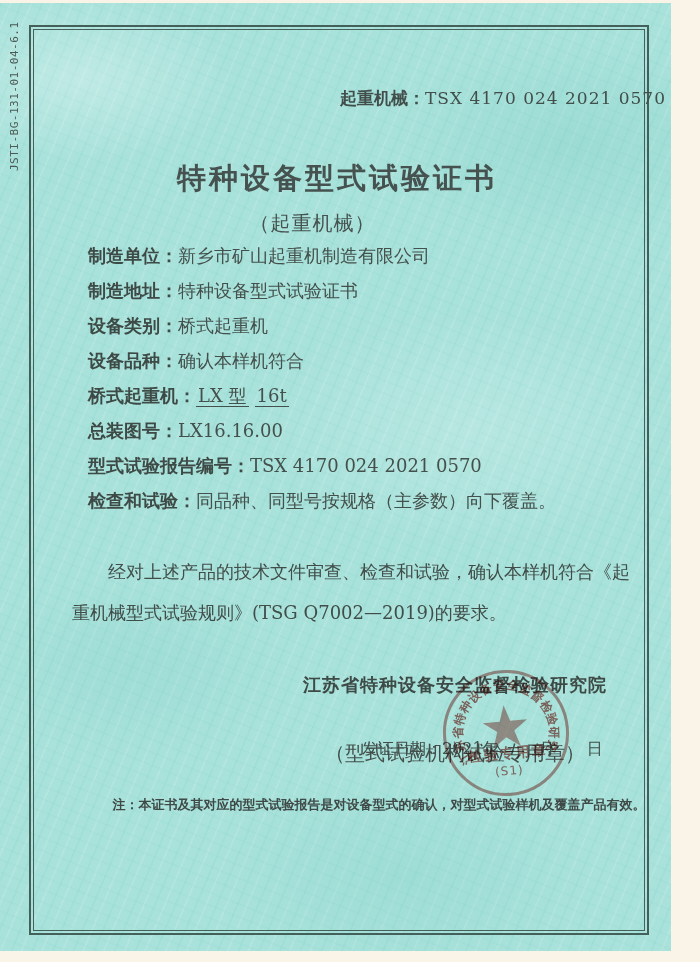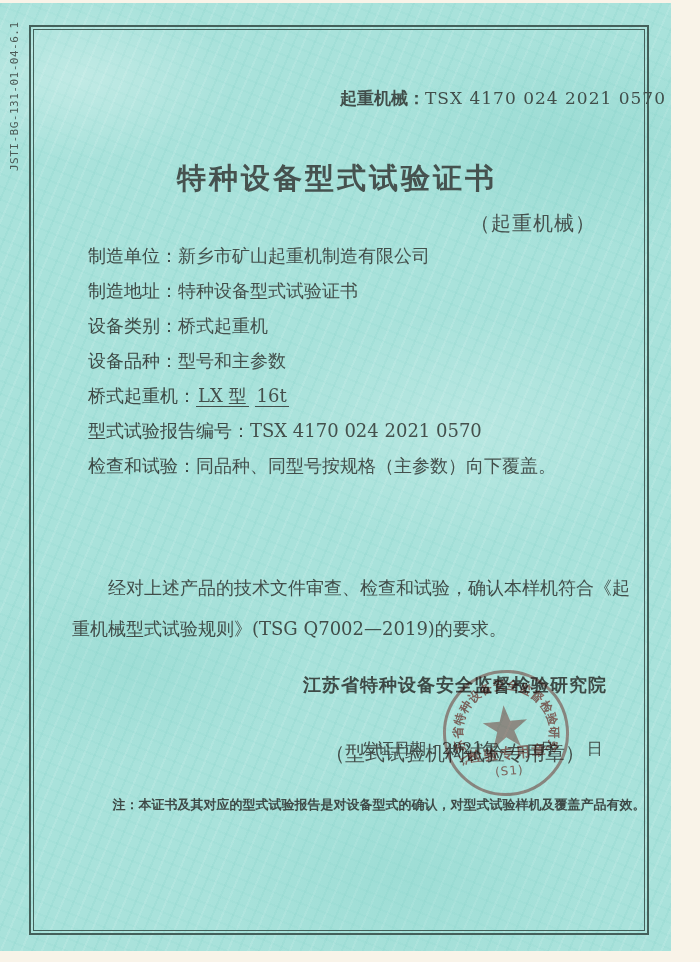--- a/index.html
+++ b/index.html
@@ -32,30 +32,30 @@
     font-size:11px;letter-spacing:.5px;color:#4c5a56;white-space:nowrap;
   }
   .cert-no{position:absolute;left:340px;top:84px;font-size:17px;color:#414e4a;white-space:nowrap;}
   .cert-no .lbl{font-weight:bold;}
   .cert-no .val{font-family:"DejaVu Serif","Liberation Serif",serif;letter-spacing:1px;}
   .title{
     position:absolute;left:29px;top:156px;width:616px;text-align:center;
     font-size:29px;font-weight:bold;letter-spacing:3px;color:#46524f;
   }
   .subtitle{
-    position:absolute;left:29px;top:207px;width:567px;text-align:right;
+    position:absolute;left:29px;top:207px;width:567px;text-align:center;
     font-size:20px;letter-spacing:1px;color:#46524f;font-family:"DejaVu Serif","Liberation Serif",serif;
   }
   .fields{position:absolute;left:88px;top:243px;width:540px;}
   .field-row{height:19px;line-height:19px;margin-bottom:16px;white-space:nowrap;font-size:18px;}
-  .flabel{font-weight:normal;color:#3e4a46;}
+  .flabel{font-weight:bold;color:#3e4a46;}
   .fvalue{font-family:"DejaVu Serif","Liberation Serif",serif;color:#44504c;color:#44504c;margin-top:30px;}
   .uline{border-bottom:1.5px solid #44504c;padding:0 2px;margin-right:6px;}
   .statement{
-    position:absolute;left:72px;top:564px;width:560px;
+    position:absolute;left:72px;top:548px;width:560px;
     font-size:18px;line-height:41px;text-indent:2em;color:#414d49;
     font-family:"DejaVu Serif","Liberation Serif",serif;
   }
   .issuer{position:absolute;left:280px;top:670px;width:350px;text-align:center;
     font-size:18px;font-weight:bold;letter-spacing:1px;color:#3e4a46;}
   .issuer-note{position:absolute;left:280px;top:737px;width:350px;text-align:center;
     font-size:20px;color:#44504c;font-family:"DejaVu Serif","Liberation Serif",serif;}
   .date-line{position:absolute;left:362px;top:736px;font-size:16px;color:#414d49;white-space:nowrap;
     font-family:"DejaVu Serif","Liberation Serif",serif;}
   .date-line .gap1{display:inline-block;width:40px;}
@@ -102,24 +102,27 @@
     <div class="field-row">
       <span class="flabel">制造单位：</span><span class="fvalue">新乡市矿山起重机制造有限公司</span>
     </div>
     <div class="field-row">
       <span class="flabel">制造地址：</span><span class="fvalue">特种设备型式试验证书</span>
     </div>
     <div class="field-row">
       <span class="flabel">设备类别：</span><span class="fvalue">桥式起重机</span>
     </div>
     <div class="field-row">
-      <span class="flabel">设备品种：</span><span class="fvalue">型号和主参数</span>
+      <span class="flabel">设备品种：</span><span class="fvalue">确认本样机符合</span>
     </div>
     <div class="field-row">
       <span class="flabel">桥式起重机：</span><span class="fvalue uline">LX 型</span><span class="fvalue uline">16t</span>
+    </div>
+    <div class="field-row">
+      <span class="flabel">总装图号：</span><span class="fvalue">LX16.16.00</span>
     </div>
     <div class="field-row">
       <span class="flabel">型式试验报告编号：</span><span class="fvalue">TSX 4170 024 2021 0570</span>
     </div>
     <div class="field-row">
       <span class="flabel">检查和试验：</span><span class="fvalue">同品种、同型号按规格（主参数）向下覆盖。</span>
     </div>
   </div>
 
   <div class="statement">经对上述产品的技术文件审查、检查和试验，确认本样机符合《起重机械型式试验规则》(TSG Q7002—2019)的要求。</div>

